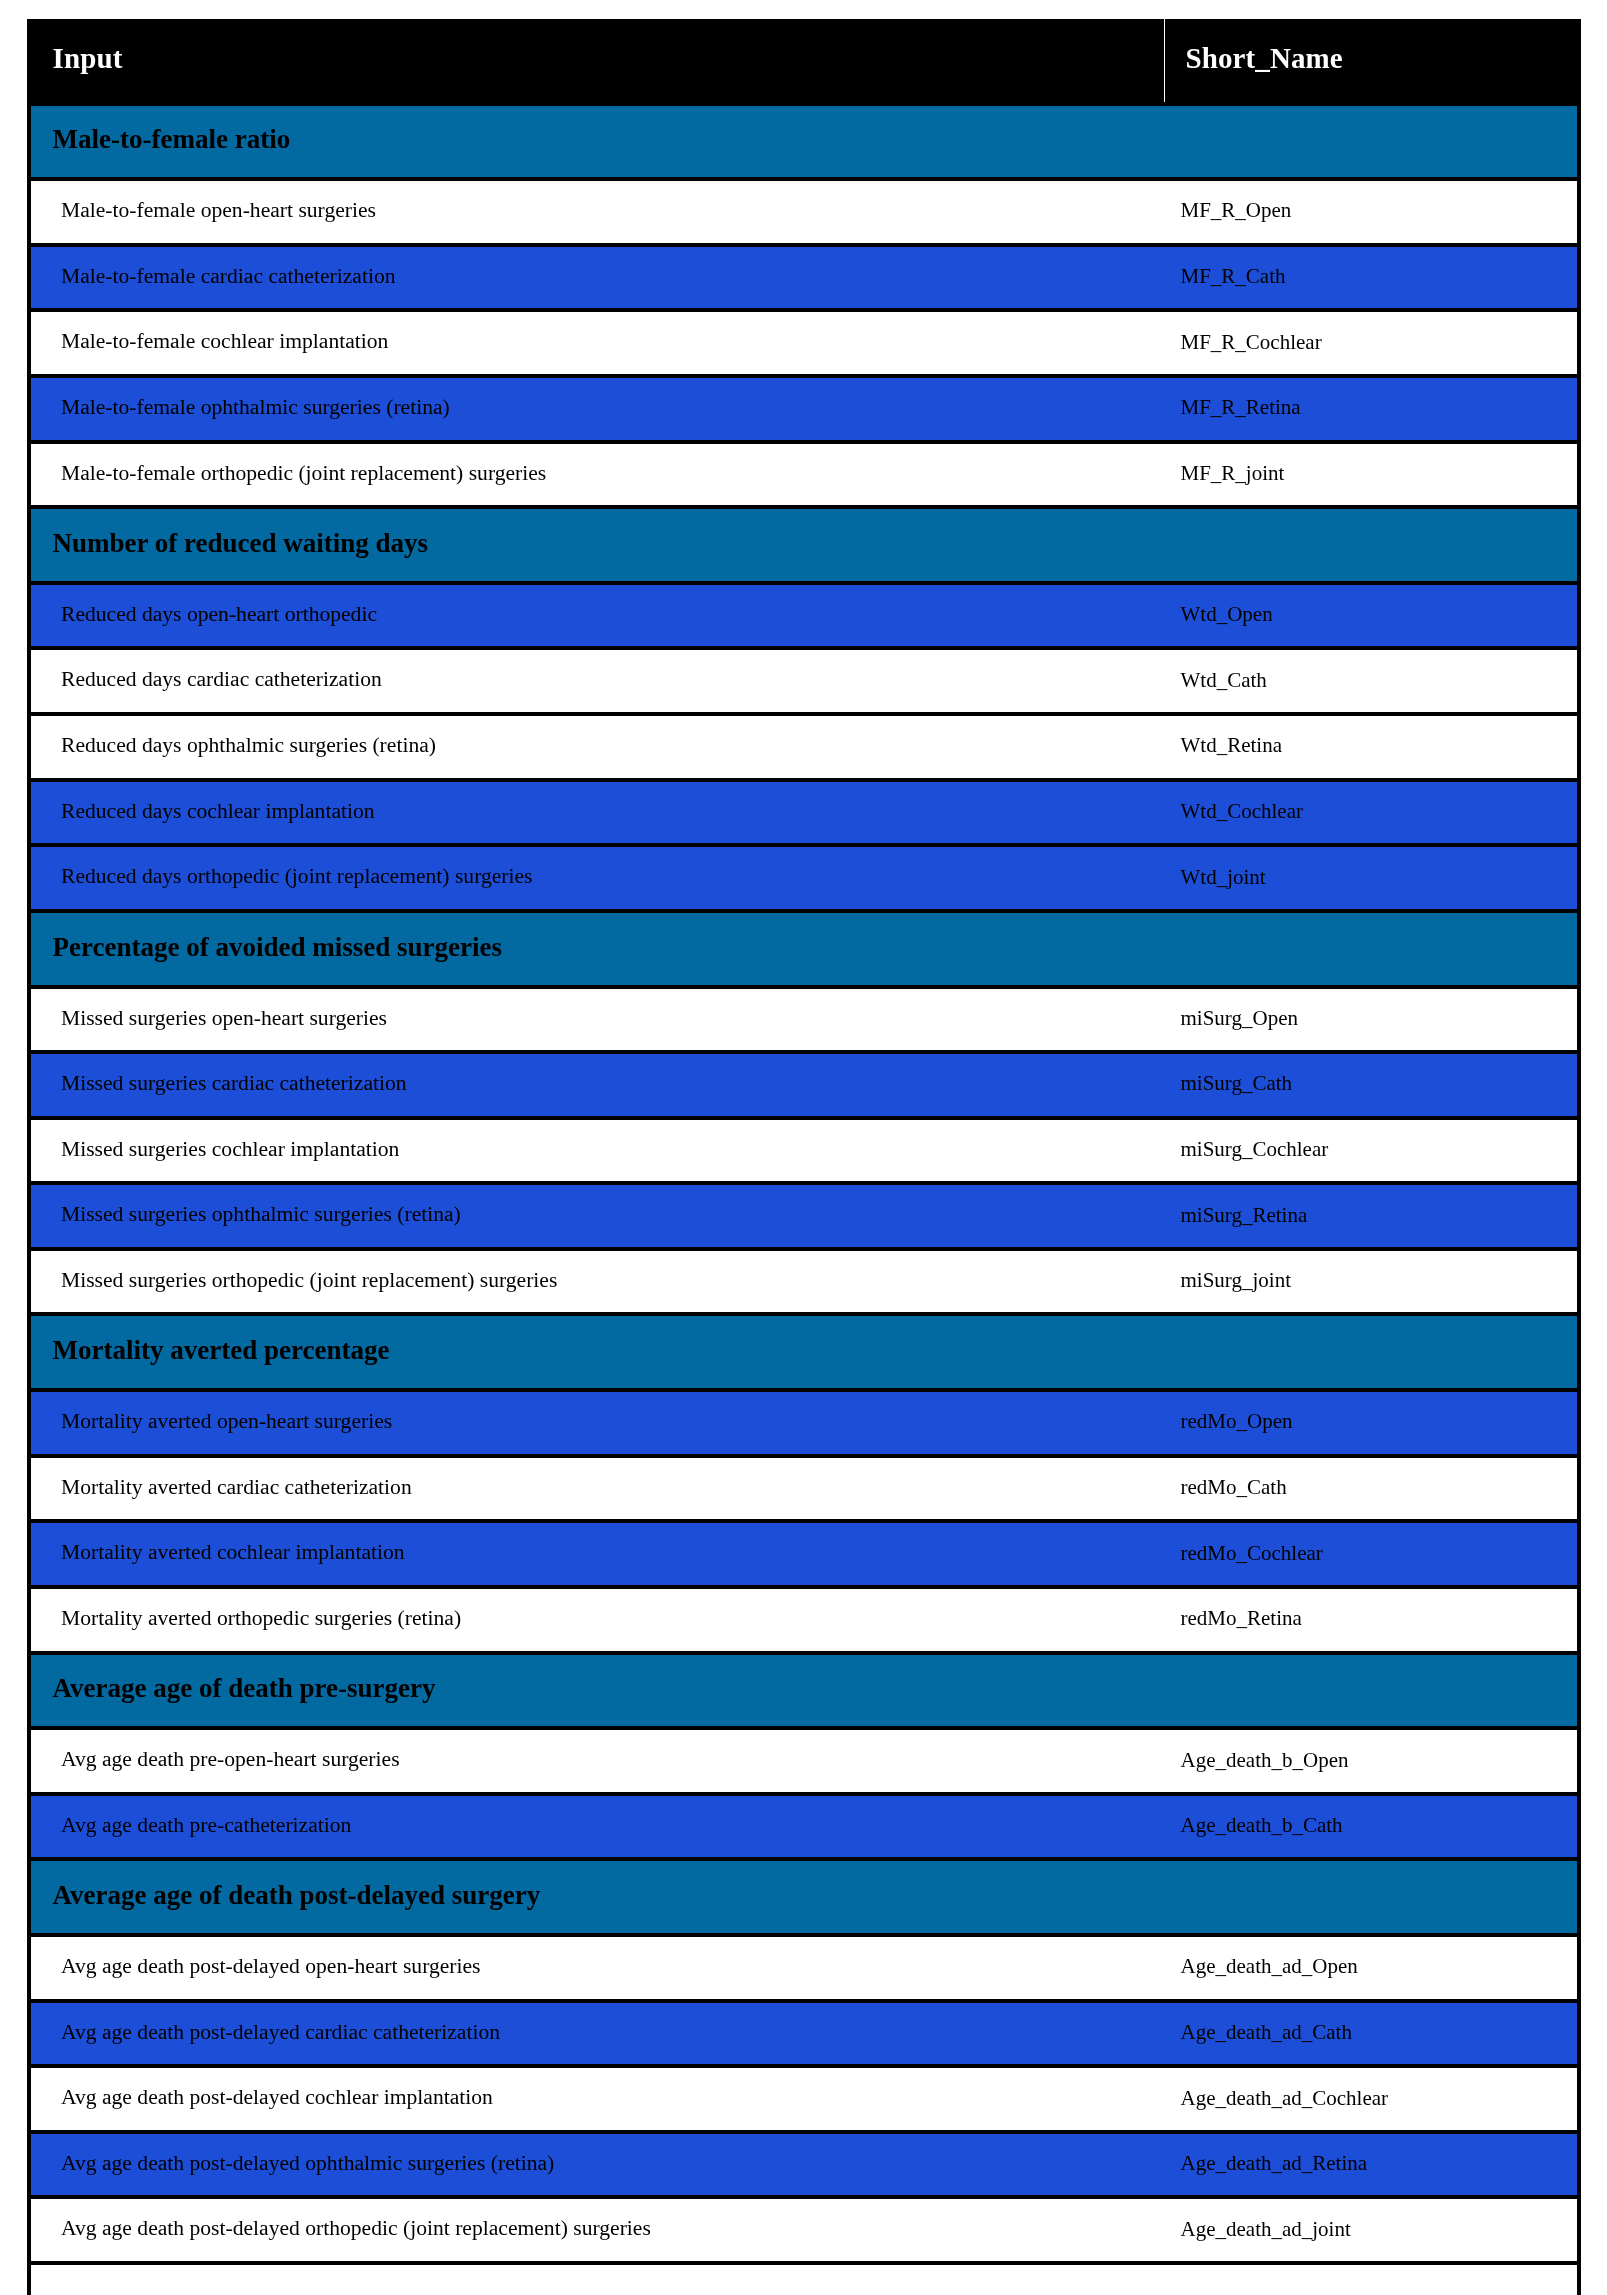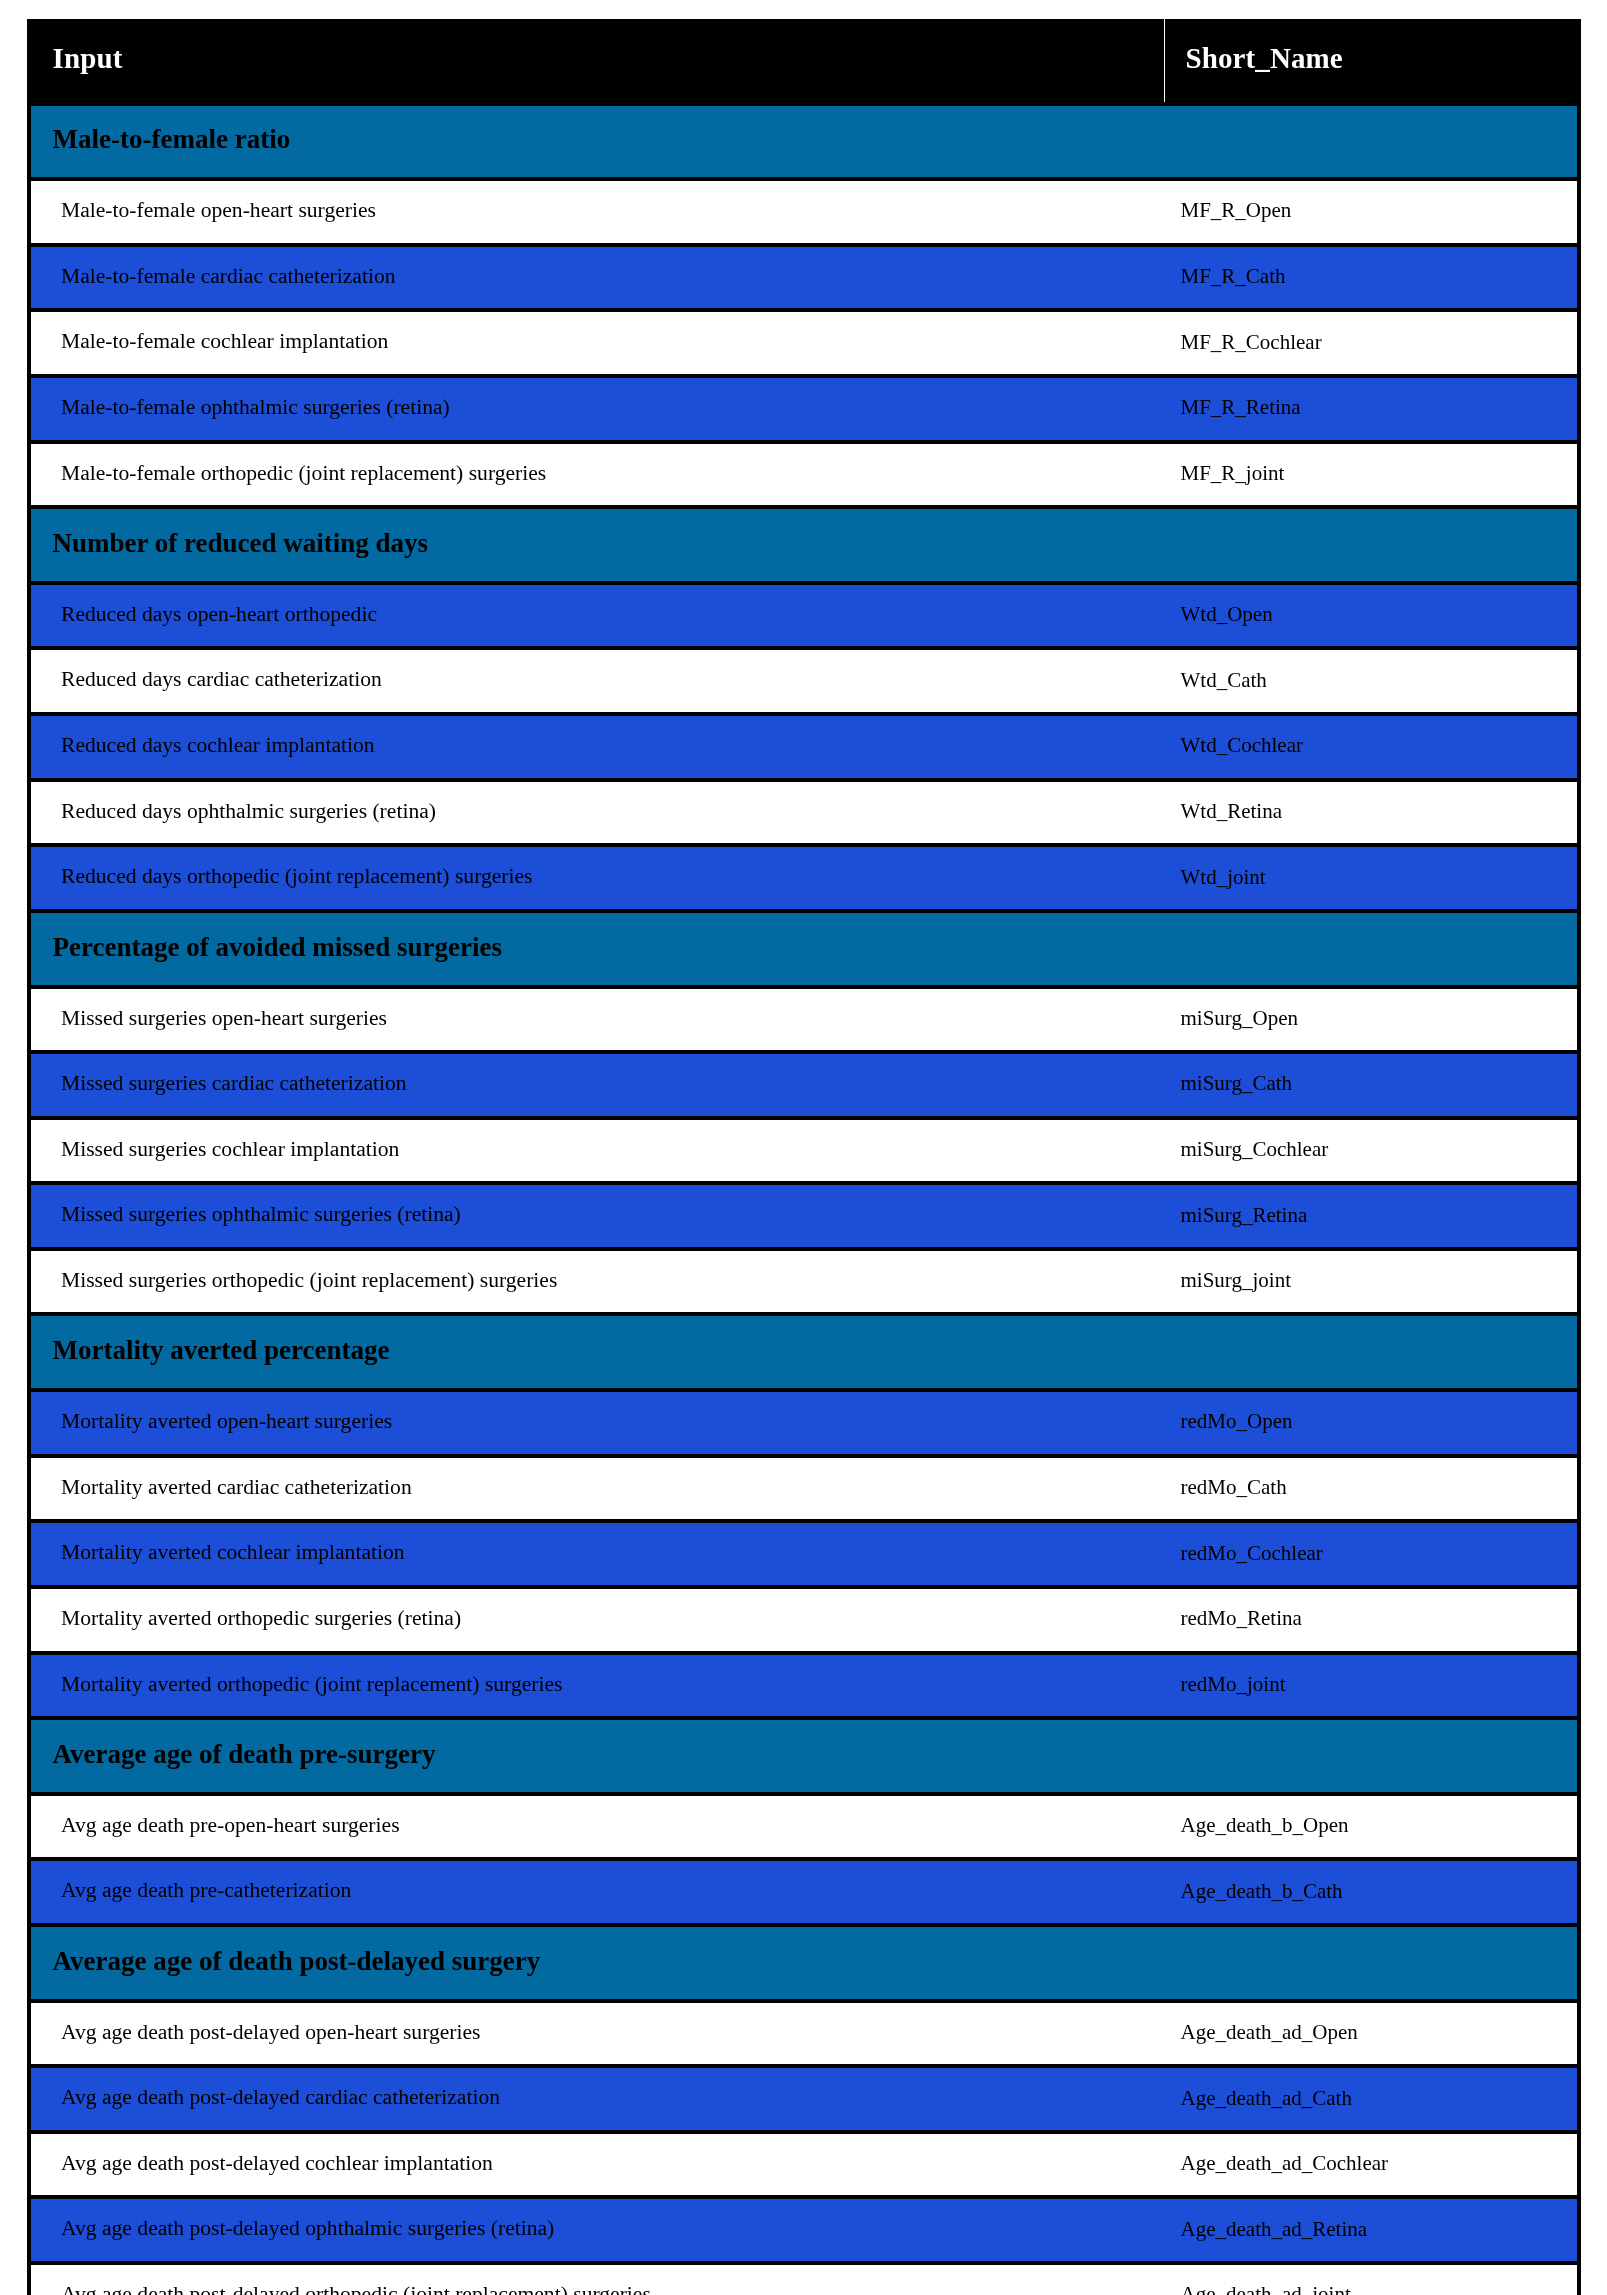--- a/index.html
+++ b/index.html
@@ -149,28 +149,28 @@
             <td colspan="2">Number of reduced waiting days</td>
           </tr>
           <tr class="data-row shade-gray">
             <td class="input-cell">Reduced days open-heart orthopedic</td>
             <td class="short-cell">Wtd_Open</td>
           </tr>
           <tr class="data-row shade-white">
             <td class="input-cell">Reduced days cardiac catheterization</td>
             <td class="short-cell">Wtd_Cath</td>
           </tr>
+          <tr class="data-row shade-white">
+            <td class="input-cell">Reduced days ophthalmic surgeries (retina)</td>
+            <td class="short-cell">Wtd_Retina</td>
+          </tr>
           <tr class="data-row shade-gray">
             <td class="input-cell">Reduced days cochlear implantation</td>
             <td class="short-cell">Wtd_Cochlear</td>
           </tr>
-          <tr class="data-row shade-white">
-            <td class="input-cell">Reduced days ophthalmic surgeries (retina)</td>
-            <td class="short-cell">Wtd_Retina</td>
-          </tr>
           <tr class="data-row shade-gray">
             <td class="input-cell">Reduced days orthopedic (joint replacement) surgeries</td>
             <td class="short-cell">Wtd_joint</td>
           </tr>
           <tr class="section-row">
             <td colspan="2">Percentage of avoided missed surgeries</td>
           </tr>
           <tr class="data-row shade-white">
             <td class="input-cell">Missed surgeries open-heart surgeries</td>
             <td class="short-cell">miSurg_Open</td>
@@ -202,24 +202,20 @@
             <td class="input-cell">Mortality averted cardiac catheterization</td>
             <td class="short-cell">redMo_Cath</td>
           </tr>
           <tr class="data-row shade-gray">
             <td class="input-cell">Mortality averted cochlear implantation</td>
             <td class="short-cell">redMo_Cochlear</td>
           </tr>
           <tr class="data-row shade-white">
             <td class="input-cell">Mortality averted orthopedic surgeries (retina)</td>
             <td class="short-cell">redMo_Retina</td>
-          </tr>
-          <tr class="data-row shade-gray">
-            <td class="input-cell">Mortality averted orthopedic (joint replacement) surgeries</td>
-            <td class="short-cell">redMo_joint</td>
           </tr>
           <tr class="section-row">
             <td colspan="2">Average age of death pre-surgery</td>
           </tr>
           <tr class="data-row shade-white">
             <td class="input-cell">Avg age death pre-open-heart surgeries</td>
             <td class="short-cell">Age_death_b_Open</td>
           </tr>
           <tr class="data-row shade-gray">
             <td class="input-cell">Avg age death pre-catheterization</td>

